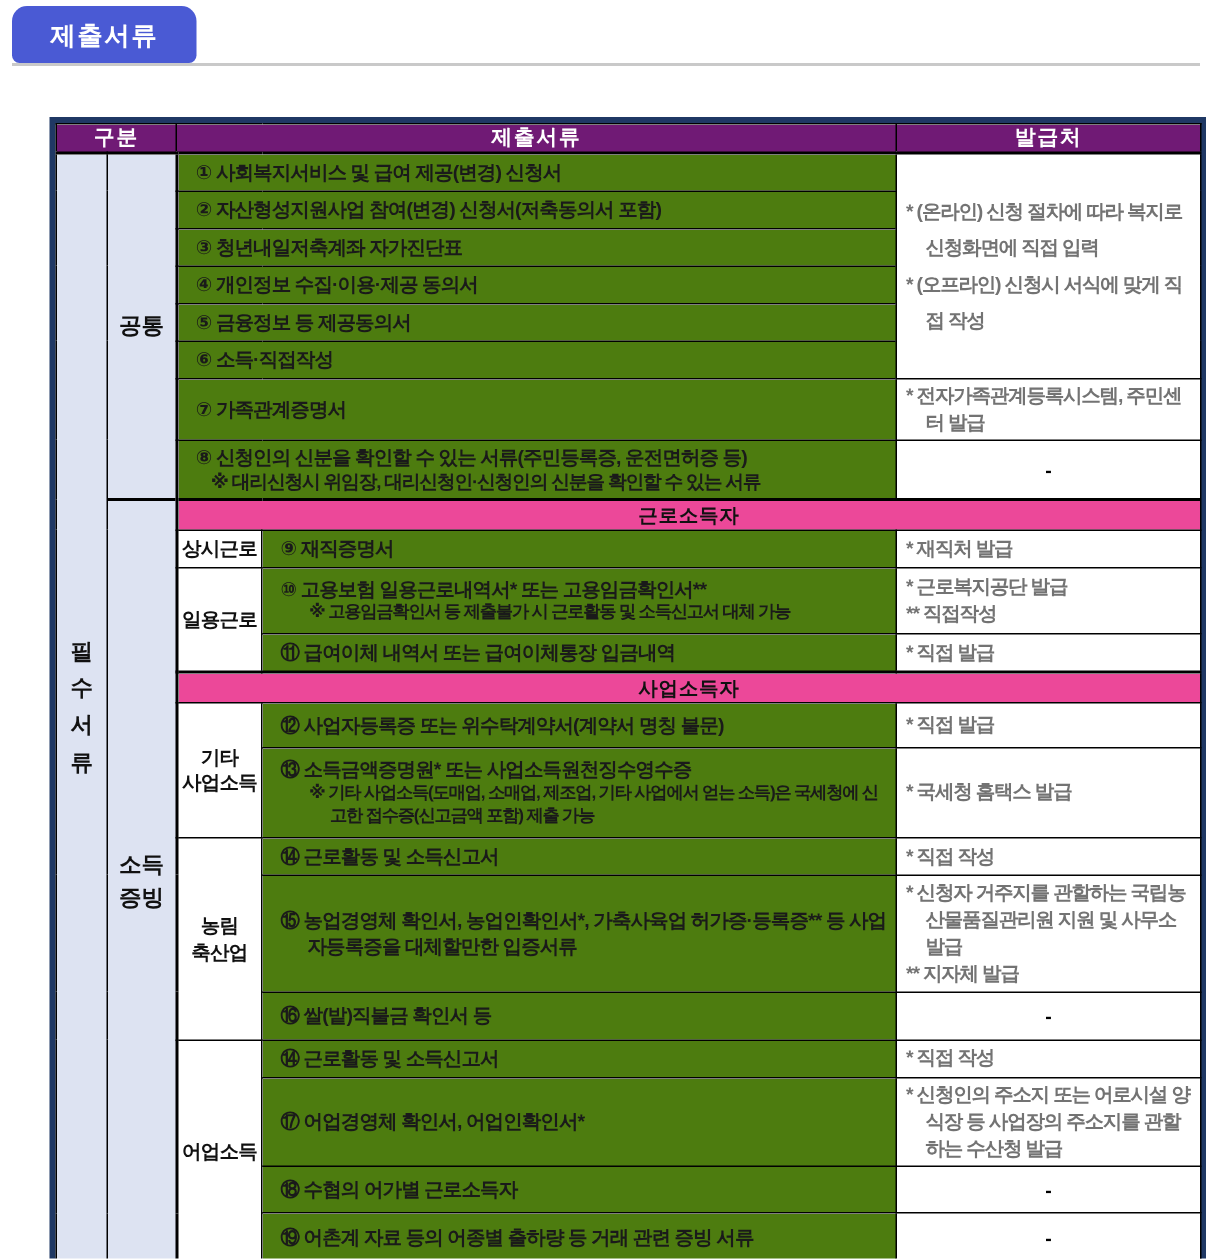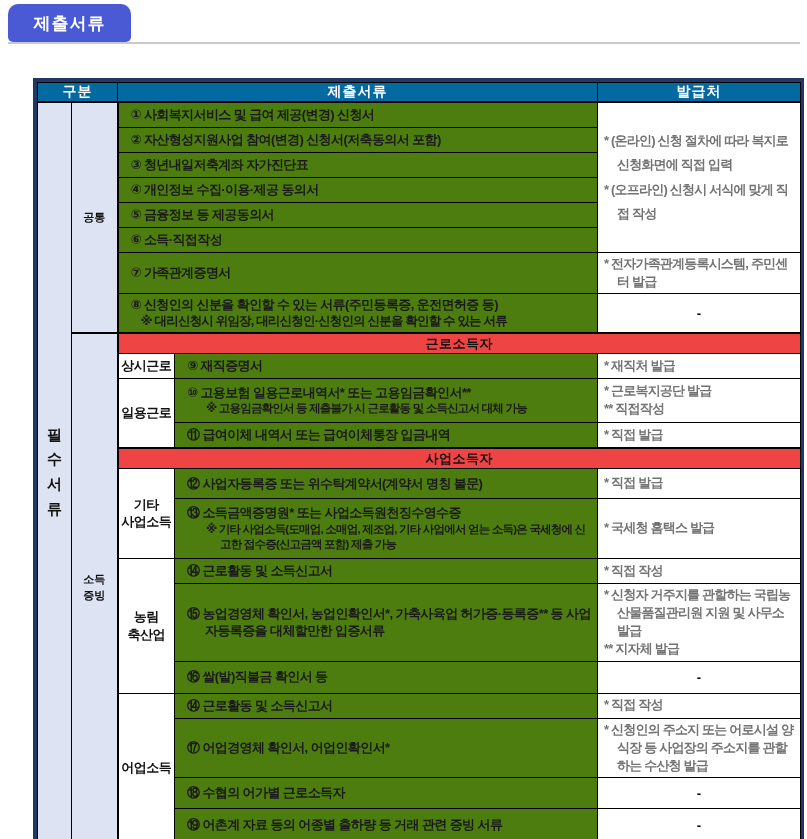--- a/index.html
+++ b/index.html
@@ -16,38 +16,38 @@
   .badge-underline {
     position:absolute; left:8px; top:42px; width:792px; height:2px; background:#c9c9c9;
   }
 
   
   .tablewrap { position:absolute; left:33px; top:78px; width:771px; border:4px solid #1f3864; }
   table { border-collapse:collapse; table-layout:fixed; width:100%; }
   td, th { border:1px solid #000000; overflow:hidden; vertical-align:middle; }
 
   tr.hdr th {
-    background:#0369a1; color:#ffffff; font-size:14px; font-weight:700;
+    background:#701a75; color:#ffffff; font-size:14px; font-weight:700;
     height:16px; text-align:center; letter-spacing:1px; border-bottom:2px solid #000;
   }
 
   .c1 {
     background:#dde3f2; text-align:center; font-weight:700; color:#111;
   }
   .c1 .vchar { font-size:15px; line-height:1.65; }
   .c2 {
     background:#dde3f2; text-align:center; font-weight:700; color:#111;
-    font-size:11px; border-right:2px solid #000; line-height:1.45;
+    font-size:15px; border-right:2px solid #000; line-height:1.45;
   }
   .sub {
     background:#ffffff; text-align:center; font-weight:700; color:#111;
     font-size:13px; letter-spacing:-0.5px; line-height:1.35; padding:0 1px;margin-left:40px;
   }
   .sec {
-    background:#ef4444; text-align:center; font-weight:700; color:#111;
+    background:#ec4899; text-align:center; font-weight:700; color:#111;
     font-size:13px; height:17px; letter-spacing:0.5px;
   }
   tr.thick-top td { border-top:2px solid #000; }
 
   .doc {
     background:#4d7c0f; padding:2px 5px 2px 6px; color:#1a1a1a;
     font-size:13px; font-weight:700; letter-spacing:-0.6px; line-height:1.35;
   }
   .doc-main { padding-left:24px; text-indent:-18px; }
   .doc-note { padding-left:39px; text-indent:-14px; font-size:11.5px; letter-spacing:-0.8px; }

